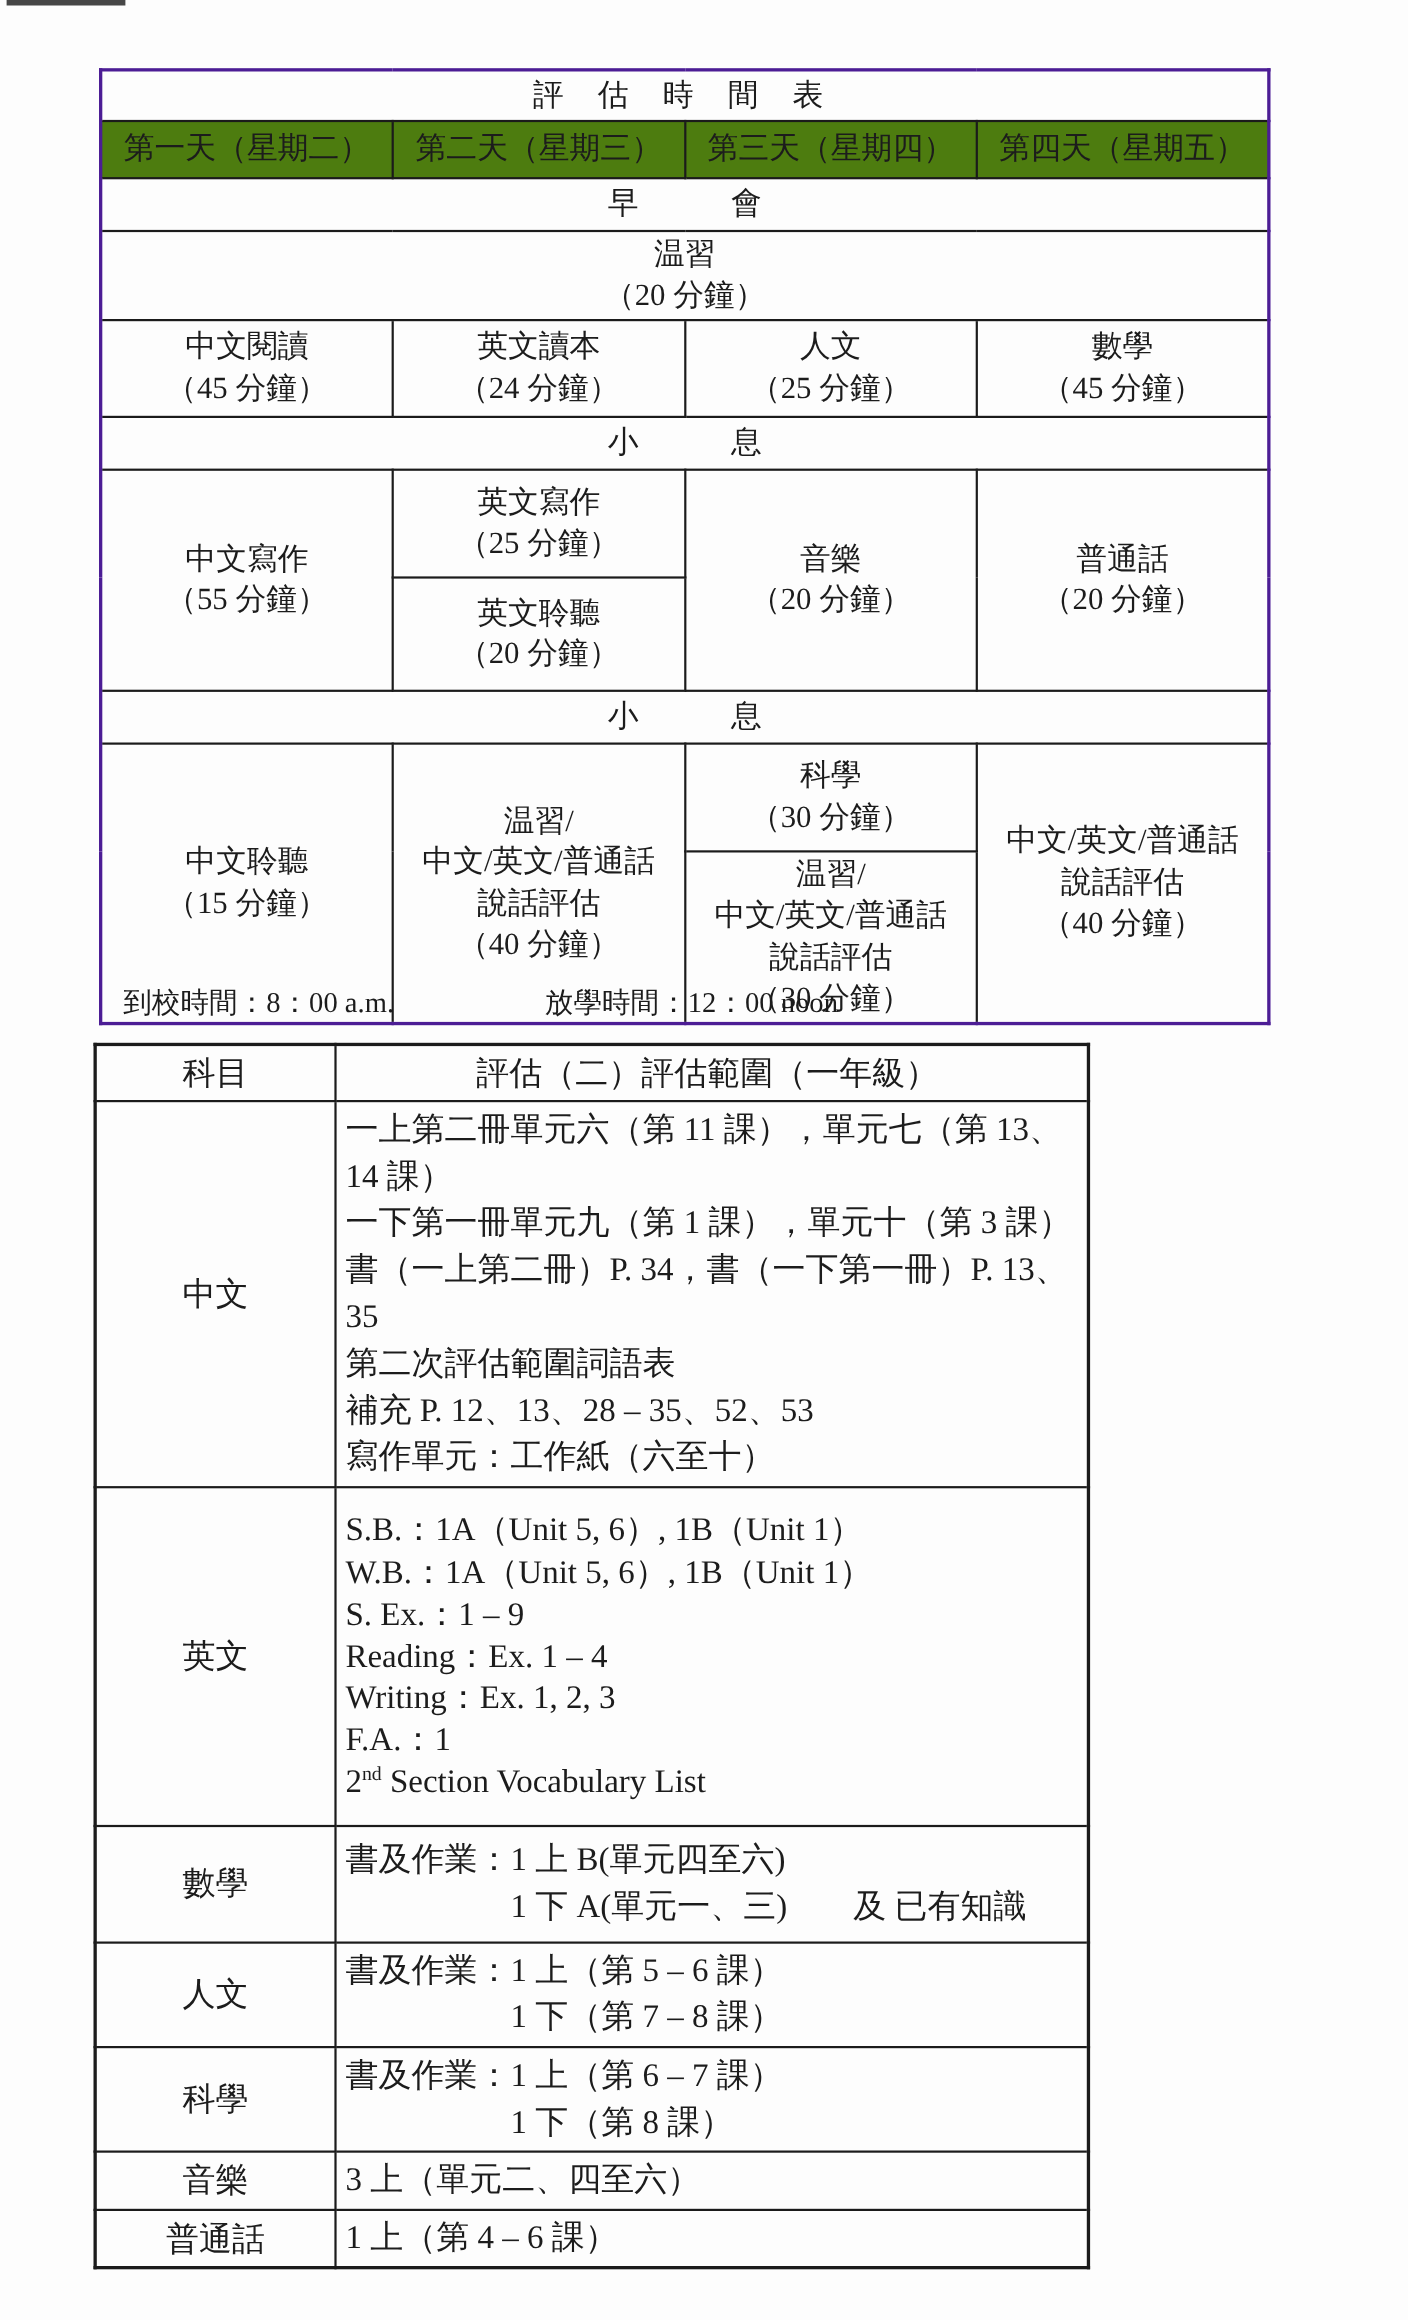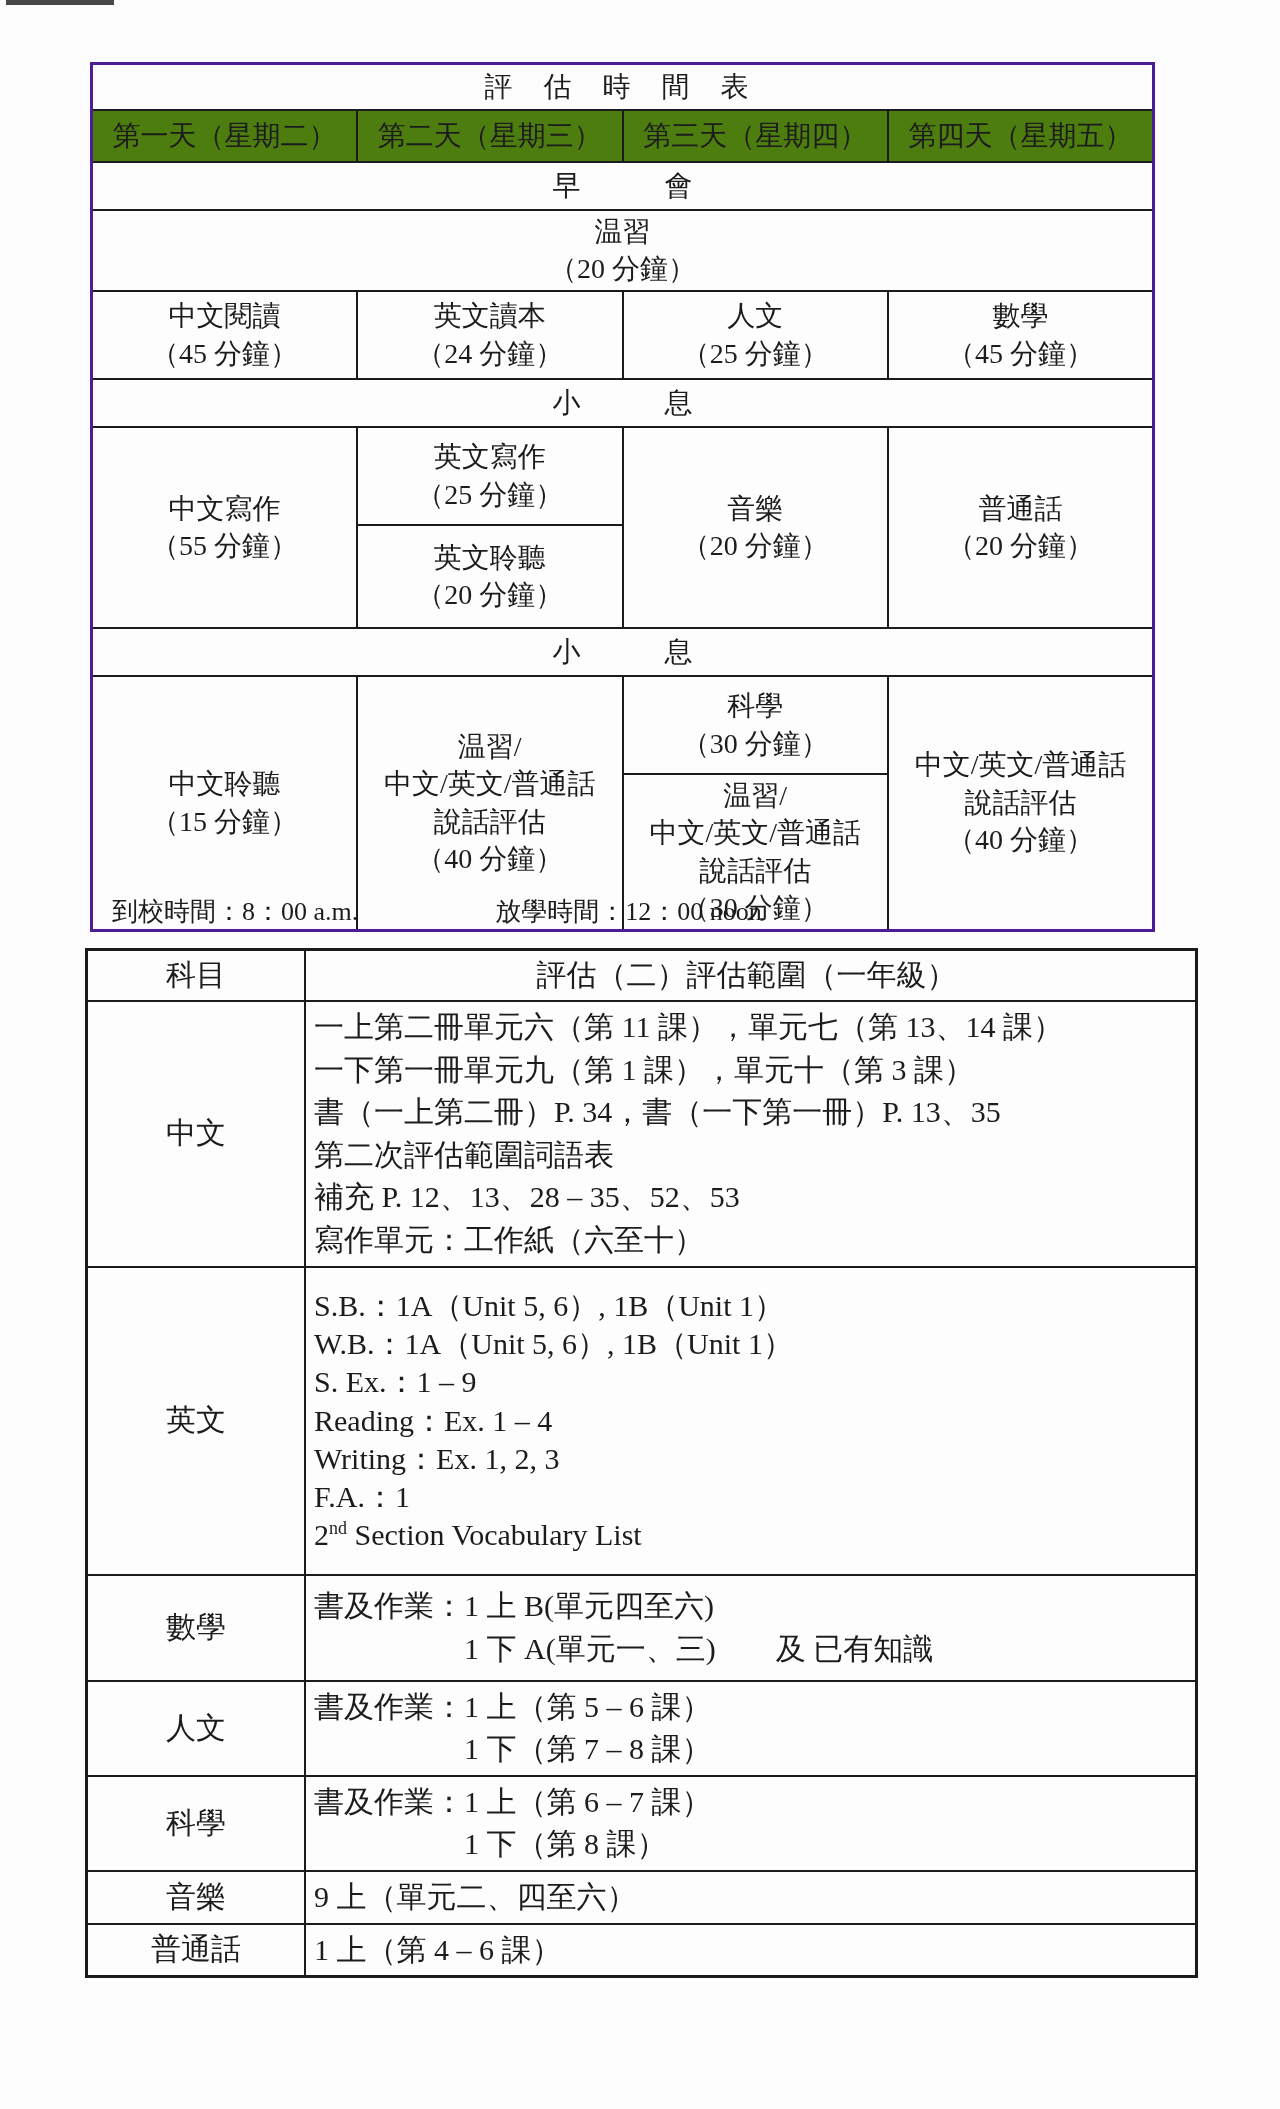--- a/index.html
+++ b/index.html
@@ -42,21 +42,21 @@
   .r-science{height:98px;}
   .r-rev30{height:112px;}
   
   .info-line{
     position:absolute;left:112px;top:894px;
     font-size:26px;white-space:nowrap;
   }
   .info-line .gap{display:inline-block;width:137px;}
   
   .scope{
-    position:absolute;left:85px;top:948px;width:1113px;
+    position:absolute;left:85px;top:948px;width:906px;
     border:3px solid #1b1b1b;
     table-layout:fixed;
   }
   .scope td{
     border:2.5px solid #1b1b1b;
     vertical-align:middle;
     font-size:30px;
     padding:4px 8px;
   }
   .scope .subj{
@@ -200,20 +200,20 @@
     <td class="content pre">書及作業：1 上（第 5 – 6 課）
 　　　　　1 下（第 7 – 8 課）</td>
   </tr>
   <tr class="row-science">
     <td class="subj">科學</td>
     <td class="content pre">書及作業：1 上（第 6 – 7 課）
 　　　　　1 下（第 8 課）</td>
   </tr>
   <tr class="row-music">
     <td class="subj">音樂</td>
-    <td class="content pre">9 上（單元二、四至六）</td>
+    <td class="content pre">3 上（單元二、四至六）</td>
   </tr>
   <tr class="row-putonghua">
     <td class="subj">普通話</td>
     <td class="content pre">1 上（第 4 – 6 課）</td>
   </tr>
 </tbody>
   </table>
 
 </body></html>

